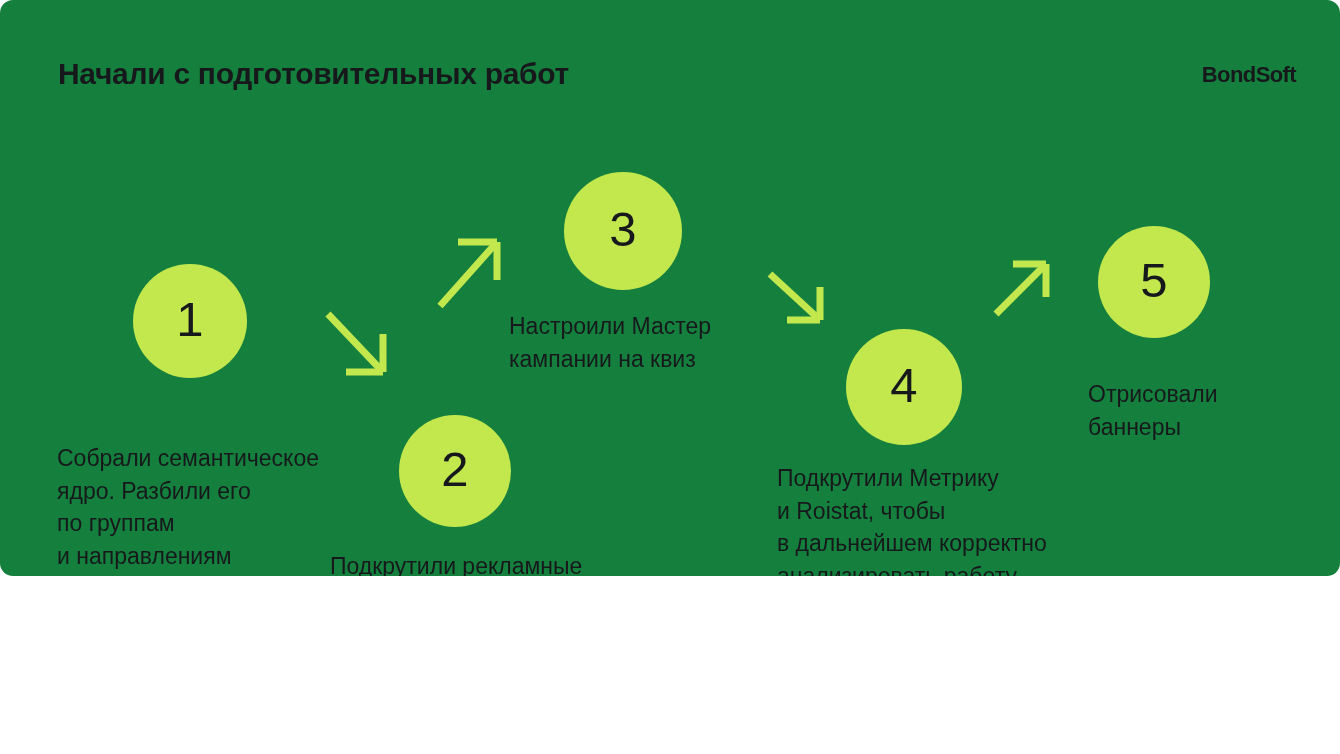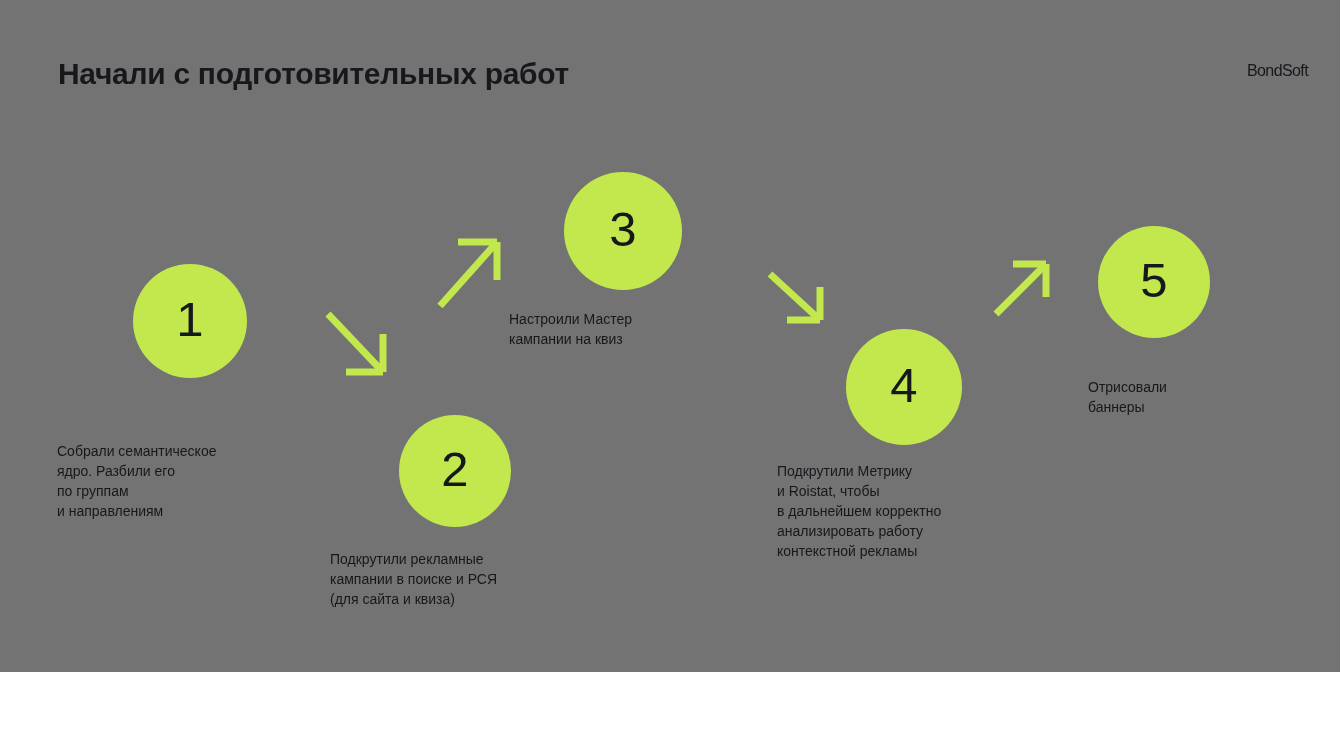--- a/index.html
+++ b/index.html
@@ -7,42 +7,43 @@
     padding: 0;
     background: #ffffff;
   }
   body {
     font-family: "Liberation Sans", sans-serif;
     -webkit-font-smoothing: antialiased;
   }
   #slide {
     position: relative;
     width: 1340px;
-    height: 672px;
-    background: #737373;
+    height: 576px;
+    background: #15803d;
     overflow: hidden;
+    border-radius: 13px;
   }
 
   
   #slide-title {
     position: absolute;
     left: 58px;
     top: 57px;
     font-size: 30px;
     font-weight: bold;
     letter-spacing: -0.3px;
     color: #16181c;
     white-space: nowrap;
   }
   #brand-logo {
     position: absolute;
-    right: 32px;
+    right: 44px;
     top: 62px;
-    font-size: 16px;
-    font-weight: normal;
+    font-size: 22px;
+    font-weight: bold;
     letter-spacing: -0.6px;
     color: #16181c;
     white-space: nowrap;
   }
 
   
   .step-circle {
     position: absolute;
     border-radius: 50%;
     background: #c2e84e;
@@ -54,21 +55,21 @@
     font-size: 49px;
     font-weight: 500;
     color: #16181c;
     line-height: 1;
     transform: translateY(-2px);
   }
 
   
   .step-caption {
     position: absolute;
-    font-size: 14px;
+    font-size: 23px;
     line-height: 1.42;
     color: #16181c;
     white-space: pre-line;
   }
 
   
   .arrow-svg {
     position: absolute;
     overflow: visible;
   }

